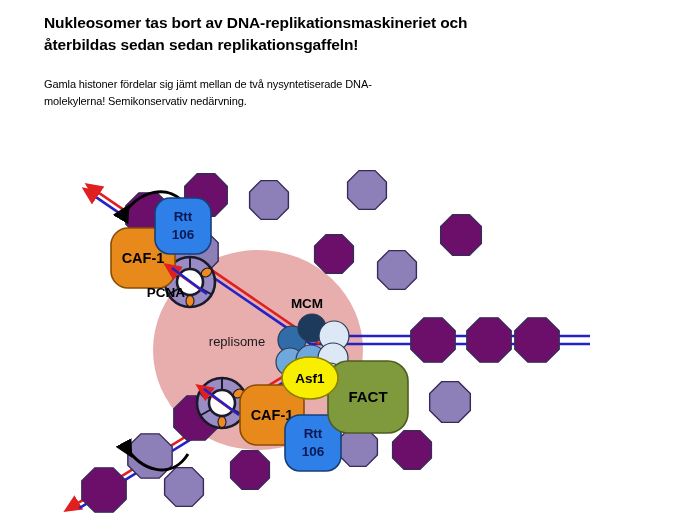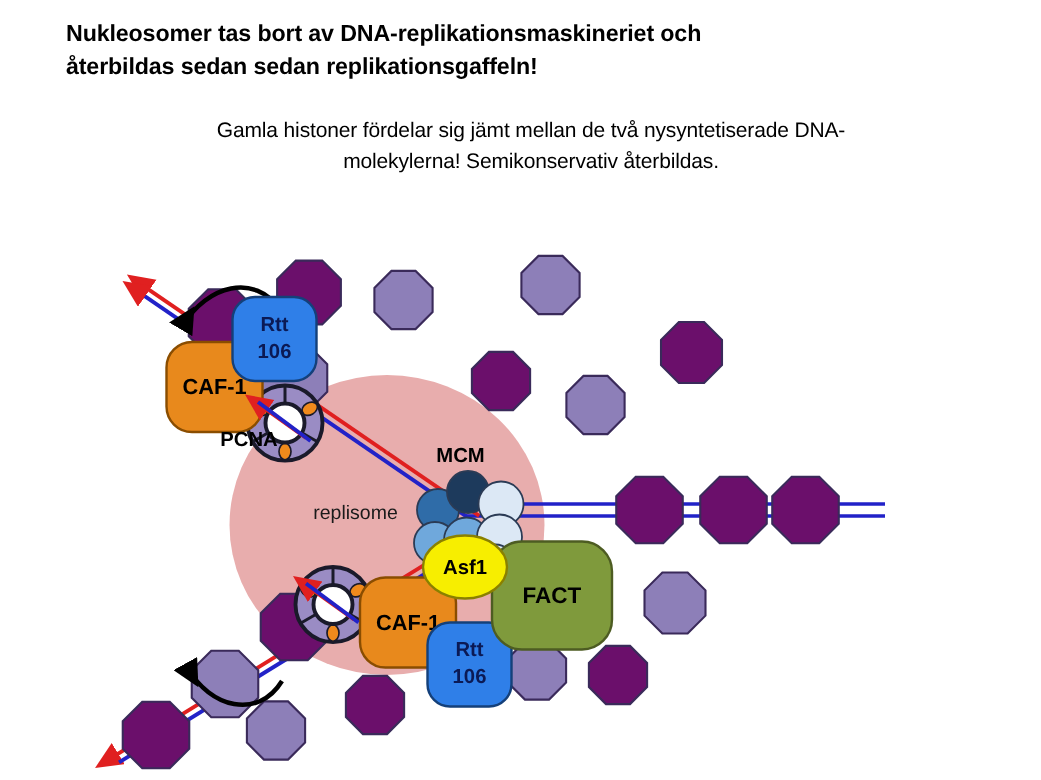--- a/index.html
+++ b/index.html
@@ -34,26 +34,25 @@
     line-height: 1.42;
     letter-spacing: -0.1px;
   }
   .body-block {
     position: absolute;
     left: 44px;
     top: 76px;
     width: 620px;
   }
   .body-line {
-    font-size: 14px;
+    font-size: 11px;
     font-weight: normal;
     color: #000000;
     line-height: 1.5;
     letter-spacing: -0.1px;
-    text-align: center;
   }
   #figure {
     position: absolute;
     left: 0;
     top: 150px;
     width: 694px;
     height: 370px;
   }
   svg { display: block; }
   .lbl {
@@ -79,21 +78,21 @@
 
 <div id="slide">
 
   <div class="title-block">
     <div class="title-line">Nukleosomer tas bort av DNA-replikationsmaskineriet och</div>
     <div class="title-line">återbildas sedan sedan replikationsgaffeln!</div>
   </div>
 
   <div class="body-block">
     <div class="body-line">Gamla histoner fördelar sig jämt mellan de två nysyntetiserade DNA-</div>
-    <div class="body-line">molekylerna! Semikonservativ återbildas.</div>
+    <div class="body-line">molekylerna! Semikonservativ nedärvning.</div>
   </div>
 
   <div id="figure">
     <svg id="fig-svg" width="694" height="370" viewBox="0 0 694 370">
 
       <defs>
         <marker id="arw-red" markerWidth="7" markerHeight="7" refX="1" refY="3.2" orient="auto" markerUnits="strokeWidth">
           <path d="M0,0 L7,3.2 L0,6.4 z" fill="#e02020"></path>
         </marker>
         <marker id="arw-black" markerWidth="6" markerHeight="6" refX="1" refY="3" orient="auto" markerUnits="strokeWidth">

